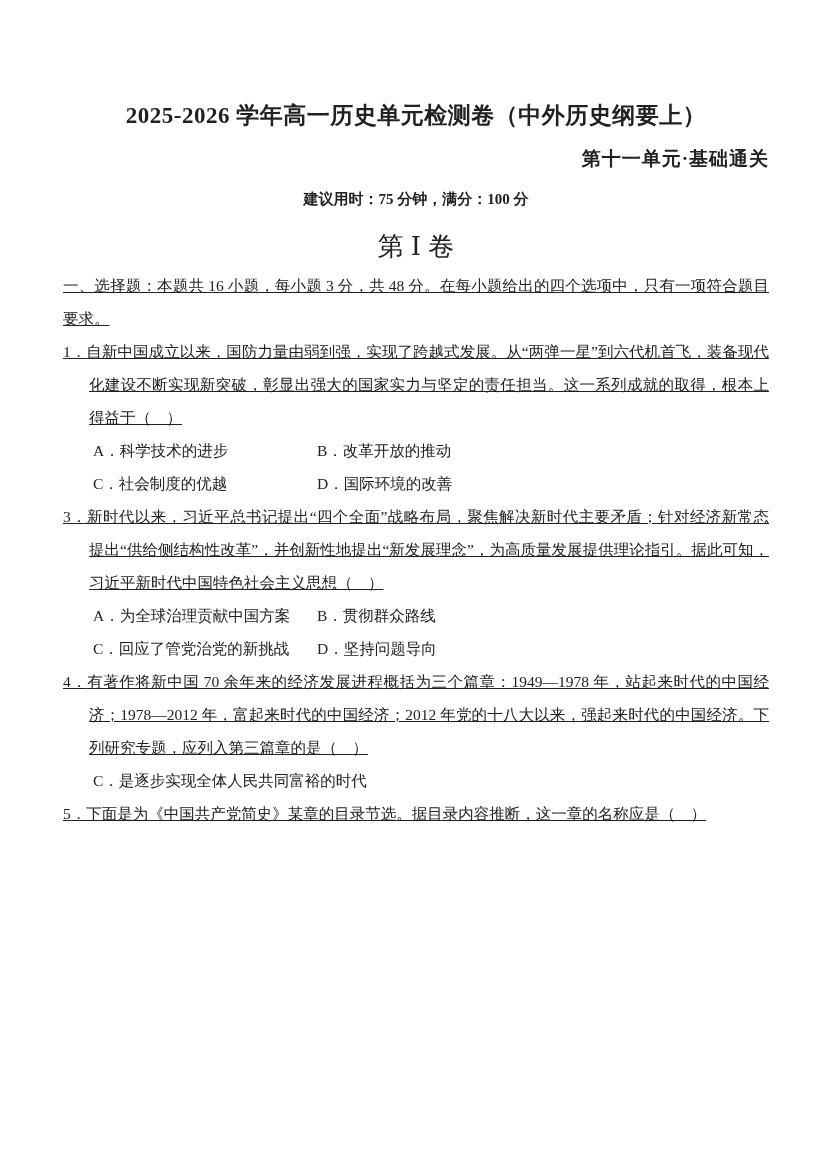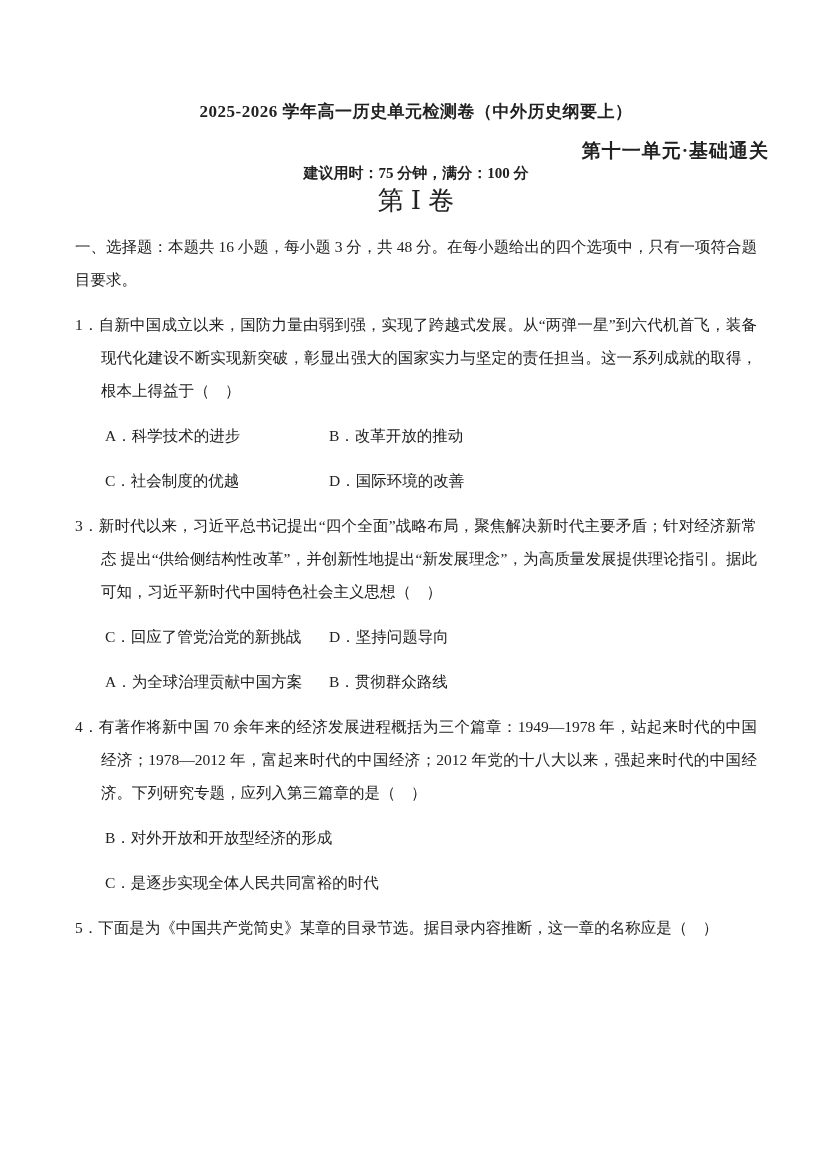--- a/index.html
+++ b/index.html
@@ -13,50 +13,51 @@
   }
   .page {
     width: 827px;
     height: 1169px;
     padding: 0 58px 0 63px;
     background: #ffffff;
   }
   .title {
     margin-top: 100px;
     text-align: center;
-    font-size: 17px;
+    font-size: 23px;
     font-weight: bold;
     letter-spacing: 0.5px;
   }
   .subtitle {
     margin-top: 15px;
     text-align: right;
     font-size: 19px;
     font-weight: bold;
     letter-spacing: 1px;
   }
   .meta {
+    margin-top: 18px;
     text-align: center;
     font-size: 15px;
     font-weight: bold;
   }
   .part-title {
-    margin-top: 0;
+    margin-top: 20px;
     text-align: center;
     font-size: 26px;
     letter-spacing: 7px;
     text-indent: 7px; 
   }
   .doc-body {
     margin-top: 5px;
     font-size: 15.5px;
     line-height: 33px;
     text-align: justify;
   }
-  .doc-body p { margin: 12px; }
+  .doc-body p { margin: 0; text-decoration: underline; }
   .stem {
     padding-left: 26px;
     text-indent: -26px;
   }
   .qnum { white-space: nowrap; }
   .opt-row { padding-left: 30px; }
   .opt { display: inline-block; }
   
   .col-a { width: 224px; }
   
@@ -85,27 +86,26 @@
       <p class="stem"><span class="qnum">1．</span><span>自新中国成立以来，国防力量由弱到强，实现了跨越式发展。从“两弹一星”到六代机首飞，装备现代化建设不断实现新突破，彰显出强大的国家实力与坚定的责任担当。这一系列成就的取得，根本上得益于（　）</span></p>
       <p class="opt-row"><span class="opt col-a">A．科学技术的进步</span><span class="opt">B．改革开放的推动</span></p>
       <p class="opt-row"><span class="opt col-a">C．社会制度的优越</span><span class="opt">D．国际环境的改善</span></p>
     </div>
 
     <div class="question">
     </div>
 
     <div class="question">
       <p class="stem"><span class="qnum">3．</span><span>新时代以来，习近平总书记提出“四个全面”战略布局，聚焦解决新时代主要矛盾；针对经济新常态 提出“供给侧结构性改革”，并创新性地提出“新发展理念”，为高质量发展提供理论指引。据此可知，习近平新时代中国特色社会主义思想（　）</span></p>
+      <p class="opt-row"><span class="opt col-a">A．为全球治理贡献中国方案</span><span class="opt">B．贯彻群众路线</span></p>
       <p class="opt-row"><span class="opt col-a">C．回应了管党治党的新挑战</span><span class="opt">D．坚持问题导向</span></p>
-      <p class="opt-row"><span class="opt col-a">A．为全球治理贡献中国方案</span><span class="opt">B．贯彻群众路线</span></p>
     </div>
 
     <div class="question">
       <p class="stem"><span class="qnum">4．</span><span>有著作将新中国 70 余年来的经济发展进程概括为三个篇章：1949—1978 年，站起来时代的中国经济；1978—2012 年，富起来时代的中国经济；2012 年党的十八大以来，强起来时代的中国经济。下列研究专题，应列入第三篇章的是（　）</span></p>
-      <p class="opt-row"><span class="opt">B．对外开放和开放型经济的形成</span></p>
       <p class="opt-row"><span class="opt">C．是逐步实现全体人民共同富裕的时代</span></p>
     </div>
 
     <div class="question">
       <p class="stem"><span class="qnum">5．</span><span>下面是为《中国共产党简史》某章的目录节选。据目录内容推断，这一章的名称应是（　）</span></p>
     </div>
 
   </div>
 </div>
 

